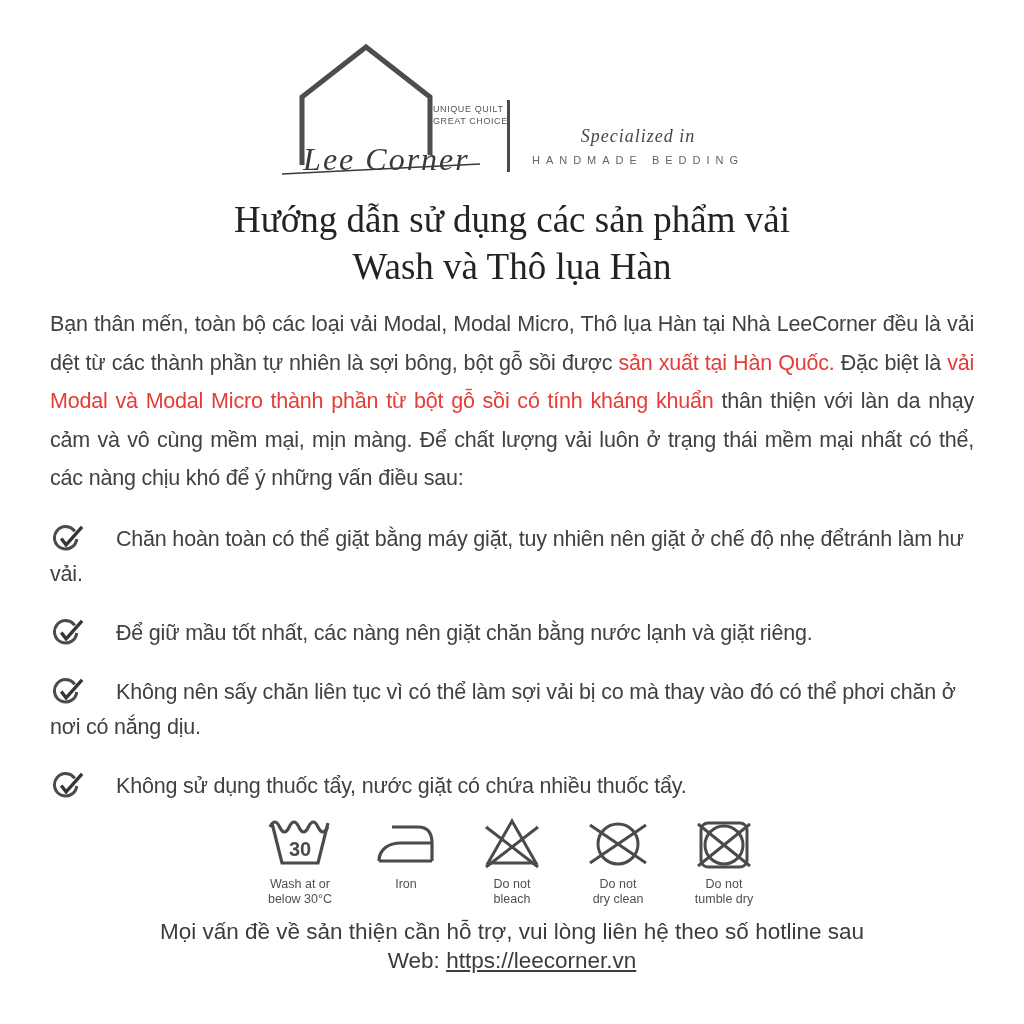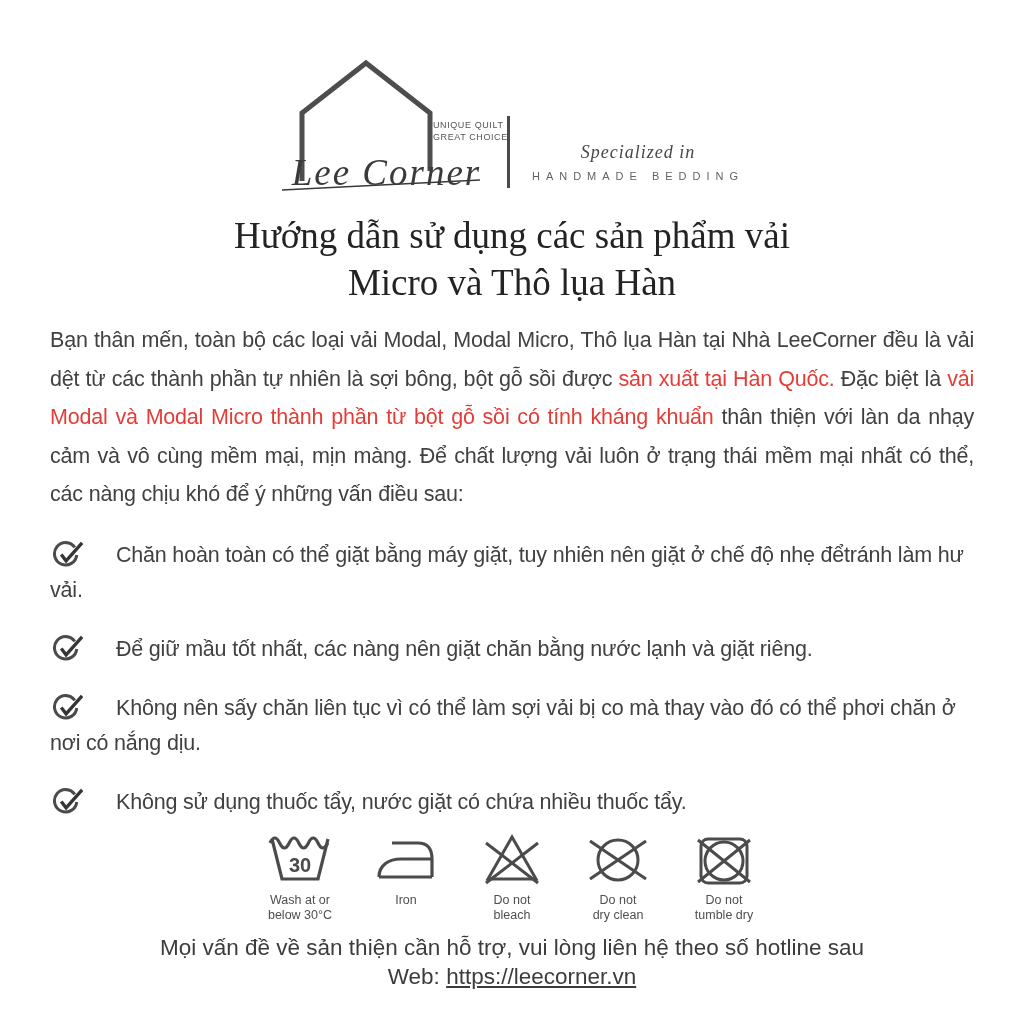--- a/index.html
+++ b/index.html
@@ -3,38 +3,38 @@
 <meta charset="utf-8">
 <style>
   html,body { margin:0; padding:0; }
   body {
     width:1024px; height:1024px; overflow:hidden;
     background:#ffffff;
     font-family:"Liberation Sans", sans-serif;
     color:#3f3f3f;
     -webkit-font-smoothing:antialiased;
   }
-  .page { width:924px; margin:16px auto; }
+  .page { width:924px; margin:0 auto; }
 
   
   .logo-row {
     display:flex; justify-content:center; align-items:flex-end;
     gap:22px; padding-top:34px; height:148px;
   }
   .logo-left { position:relative; width:205px; height:145px; }
   .logo-left svg { position:absolute; left:0; top:0; }
   .brand-tagline {
     position:absolute; left:153px; top:66px;
     font-size:9px; line-height:12px; letter-spacing:0.6px;
     color:#555; white-space:nowrap;
   }
   .brand-script {
     position:absolute; left:8px; right:0; bottom:4px; text-align:center;
     font-family:"Liberation Serif", serif; font-style:italic;
-    font-size:37px; color:#3a3a3a; letter-spacing:2px; white-space:nowrap;
+    font-size:32px; color:#3a3a3a; letter-spacing:2px; white-space:nowrap;
   }
   .logo-divider { width:3px; height:72px; background:#4a4a4a; margin-bottom:10px; }
   .logo-right { text-align:center; padding-bottom:16px; }
   .brand-specialized-script {
     font-family:"Liberation Serif", serif; font-style:italic;
     font-size:18px; color:#474747; letter-spacing:1px;
   }
   .brand-specialized-caps {
     margin-top:7px; font-size:11px; letter-spacing:6px;
     color:#636363; font-weight:400; white-space:nowrap;
@@ -103,21 +103,21 @@
     </div>
     <div class="logo-divider"></div>
     <div class="logo-right">
       <div class="brand-specialized-script">Specialized in</div>
       <div class="brand-specialized-caps">HANDMADE BEDDING</div>
     </div>
   </div>
 
   <h1 class="page-title" style="margin-bottom:0;">
     <div>Hướng dẫn sử dụng các sản phẩm vải</div>
-    <div>Micro và Thô lụa Hàn</div>
+    <div>Wash và Thô lụa Hàn</div>
   </h1>
 
   <p class="intro" style="margin-bottom:0;"><span>Bạn thân mến, toàn bộ các loại vải Modal, Modal Micro, Thô lụa Hàn tại Nhà LeeCorner đều là vải dệt từ các thành phần tự nhiên là sợi bông, bột gỗ sồi được </span><span class="seg-red">sản xuất tại Hàn Quốc.</span><span> Đặc biệt là </span><span class="seg-red">vải Modal và Modal Micro thành phần từ bột gỗ sồi có tính kháng khuẩn</span><span> thân thiện với làn da nhạy cảm và vô cùng mềm mại, mịn màng. Để chất lượng vải luôn ở trạng thái mềm mại nhất có thể, các nàng chịu khó để ý những vấn điều sau:</span></p>
 
   <div class="bullet">
     <span class="check">
       <svg width="33" height="30" viewBox="0 0 34 30">
         <path d="M 23.5 8.2 A 11.5 11.5 0 1 0 25.5 16" class="icon-stroke" stroke="#353535" stroke-width="3.1"></path>
         <path d="M 9.5 15.5 L 14.5 22 L 31 3.5" fill="none" stroke="#353535" stroke-width="3.4"></path>
       </svg>

